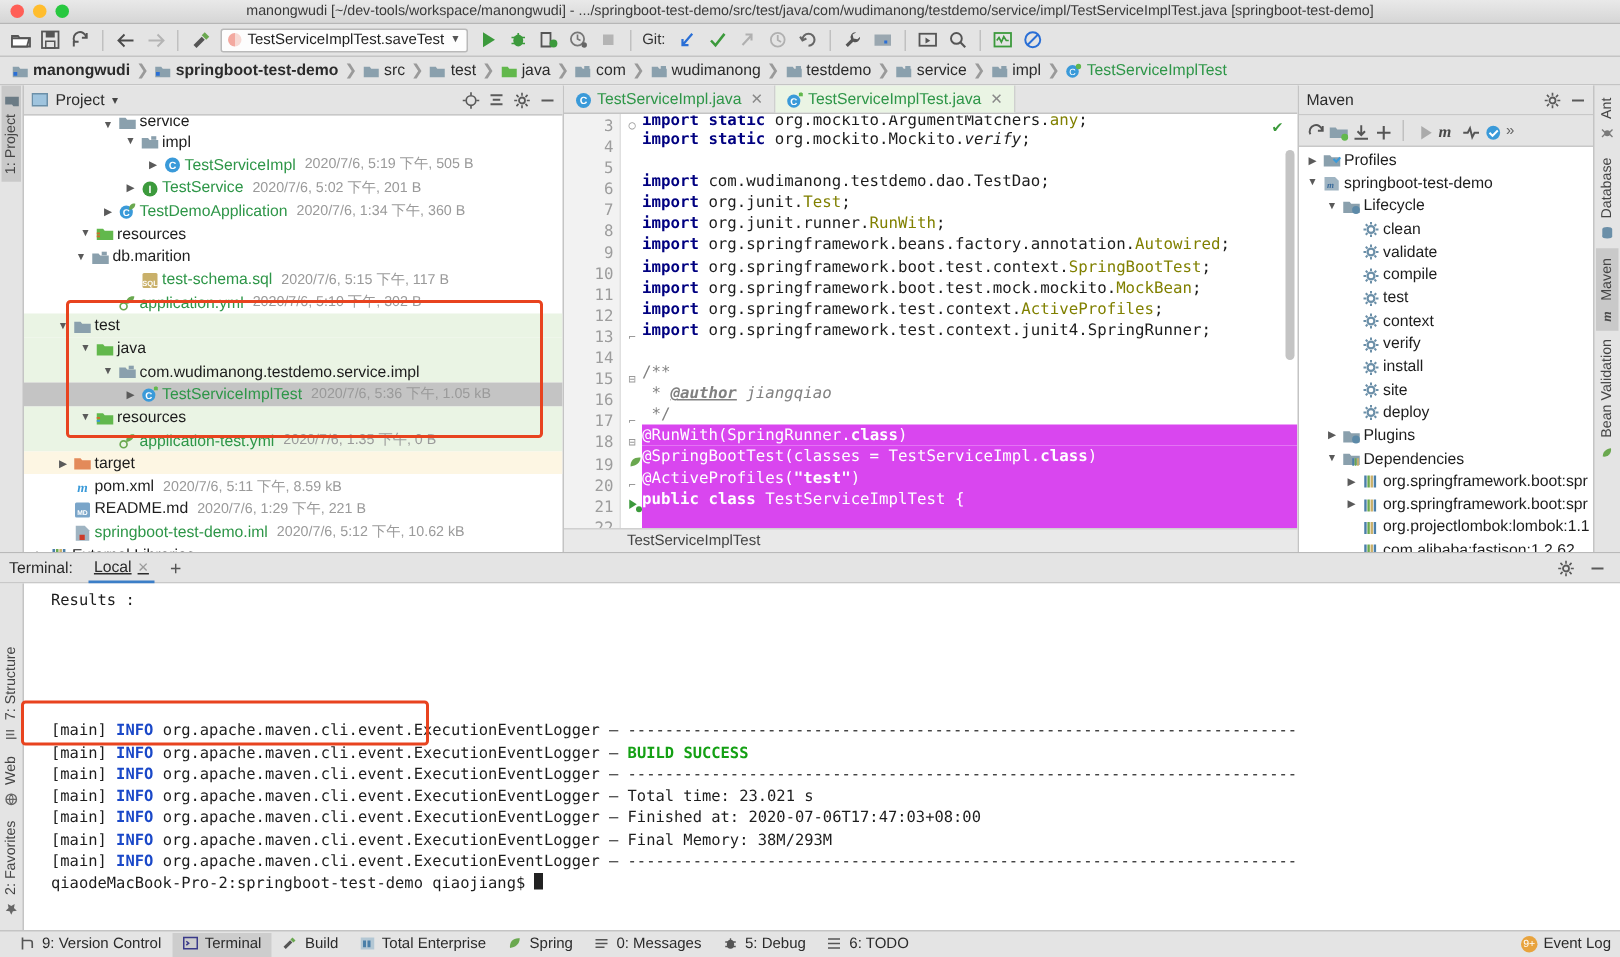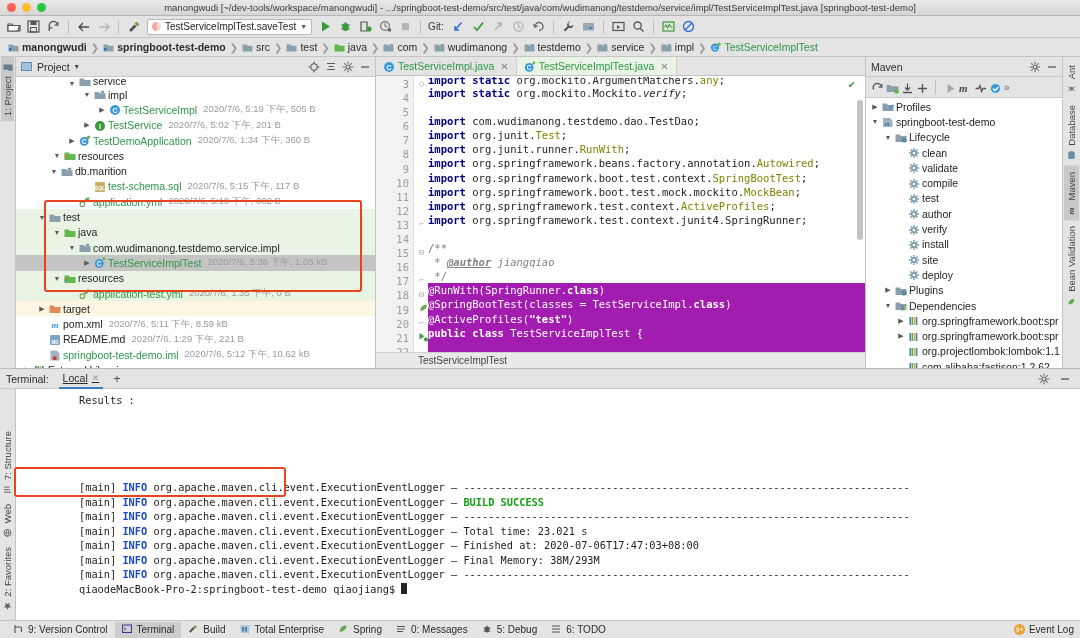--- a/index.html
+++ b/index.html
@@ -129,21 +129,21 @@
   .etab.active { background: #eaf4e4; }
   .etab .x { color: #888; font-size: 10px; margin-left: 2px; }
   .editor-area { flex: 1 1 auto; display: flex; position: relative; overflow: hidden;
      font-family: "DejaVu Sans Mono", monospace; font-size: 10.5px; }
   .gutter { width: 38px; flex: 0 0 38px; background: #f2f2f2; border-right: 1px solid #e0e0e0;
       text-align: right; color: #9d9d9d; padding-top: 1px; }
   .gutter .gl { height: 14.1px; line-height: 14.1px; padding-right: 4px; position: relative; }
   .gmark { position: absolute; right: -15px; top: 1px; font-size: 9px; }
   .codecol { flex: 1 1 auto; padding-top: 1px; padding-left: 14px; position: relative; overflow: hidden; }
   .cl { height: 14.1px; line-height: 14.1px; white-space: pre; color: #1d1d1d; }
-  .cl.sel { background: #a21caf; color: #ffffff; }
+  .cl.sel { background: #d946ef; color: #ffffff; }
   .kw { color: #000080; font-weight: bold; }
   .kw-w { color: #ffffff; font-weight: bold; }
   .ann { color: #808000; }
   .ann-w { color: #ffffff; }
   .italic { font-style: italic; }
   .cmt { color: #808080; }
   .cmt-t { color: #808080; font-style: italic; font-weight: bold; text-decoration: underline; }
   .str-w { color: #ffffff; font-weight: bold; }
   .foldcol { position: absolute; left: 2px; top: 1px; width: 11px; color: #9a9a9a; font-size: 8px; }
   .foldcol .fl { height: 14.1px; line-height: 14.1px; text-align: center; }
@@ -163,21 +163,21 @@
   
   .term-wrap { flex: 0 0 auto; display: flex; flex-direction: column; height: 252px; border-top: 1px solid #b9b9b9; }
   .term-head { height: 20px; flex: 0 0 20px; background: #e4e4e4; border-bottom: 1px solid #c8c8c8;
       display: flex; align-items: center; padding: 0 6px; gap: 10px; font-size: 10.5px; color: #2b2b2b; }
   .term-head .ttab { display: flex; align-items: center; gap: 4px; height: 20px; padding: 0 4px;
       border-bottom: 2px solid transparent; }
   .term-head .ttab.active { border-bottom-color: #3c7ec7; font-weight: normal; text-decoration: underline; }
   .term-head .spacer { flex: 1; }
   .term-body-row { flex: 1 1 auto; display: flex; min-height: 0; }
   .term-body { flex: 1 1 auto; background: #ffffff; font-family: "DejaVu Sans Mono", monospace;
-      font-size: 10.3px; color: #1d1d1d; padding: 4px 0 10px 18px; position: relative; overflow: hidden; margin-left: 45px; }
+      font-size: 10.3px; color: #1d1d1d; padding: 4px 0 10px 18px; position: relative; overflow: hidden; }
   .tl { height: 14.5px; line-height: 14.5px; white-space: pre; }
   .info { color: #1a48c8; font-weight: bold; }
   .ok { color: #14a014; font-weight: bold; }
   .cursor-blk { display: inline-block; width: 6px; height: 11px; background: #222; vertical-align: -1px; }
 
   
   .statusbar { height: 18px; flex: 0 0 18px; background: #e4e4e4; border-top: 1px solid #c4c4c4;
       display: flex; align-items: center; padding: 0 6px; gap: 0px; font-size: 10px; color: #2b2b2b; }
   .sbtn { display: flex; align-items: center; gap: 4px; padding: 0 7px; height: 16px; }
   .sbtn.active { background: #cdcdcd; }
@@ -842,21 +842,21 @@
                 <path d="M6 1v1.7M6 9.3V11M1 6h1.7M9.3 6H11M2.5 2.5l1.2 1.2M8.3 8.3l1.2 1.2M9.5 2.5L8.3 3.7M3.7 8.3L2.5 9.5" stroke="#6b8fa8" stroke-width="1.3"></path>
               </svg></span>
             <span class="tname">test</span>
           </div>
           <div class="mrow" style="padding-left: 30px;">
             <span class="arrow none"></span>
             <span class="ic" style="margin-left: 2px;"><svg width="12" height="12" viewBox="0 0 12 12">
                 <circle cx="6" cy="6" r="2.3" fill="none" stroke="#6b8fa8" stroke-width="1.5"></circle>
                 <path d="M6 1v1.7M6 9.3V11M1 6h1.7M9.3 6H11M2.5 2.5l1.2 1.2M8.3 8.3l1.2 1.2M9.5 2.5L8.3 3.7M3.7 8.3L2.5 9.5" stroke="#6b8fa8" stroke-width="1.3"></path>
               </svg></span>
-            <span class="tname">author</span>
+            <span class="tname">context</span>
           </div>
           <div class="mrow" style="padding-left: 30px;">
             <span class="arrow none"></span>
             <span class="ic" style="margin-left: 2px;"><svg width="12" height="12" viewBox="0 0 12 12">
                 <circle cx="6" cy="6" r="2.3" fill="none" stroke="#6b8fa8" stroke-width="1.5"></circle>
                 <path d="M6 1v1.7M6 9.3V11M1 6h1.7M9.3 6H11M2.5 2.5l1.2 1.2M8.3 8.3l1.2 1.2M9.5 2.5L8.3 3.7M3.7 8.3L2.5 9.5" stroke="#6b8fa8" stroke-width="1.3"></path>
               </svg></span>
             <span class="tname">verify</span>
           </div>
           <div class="mrow" style="padding-left: 30px;">

